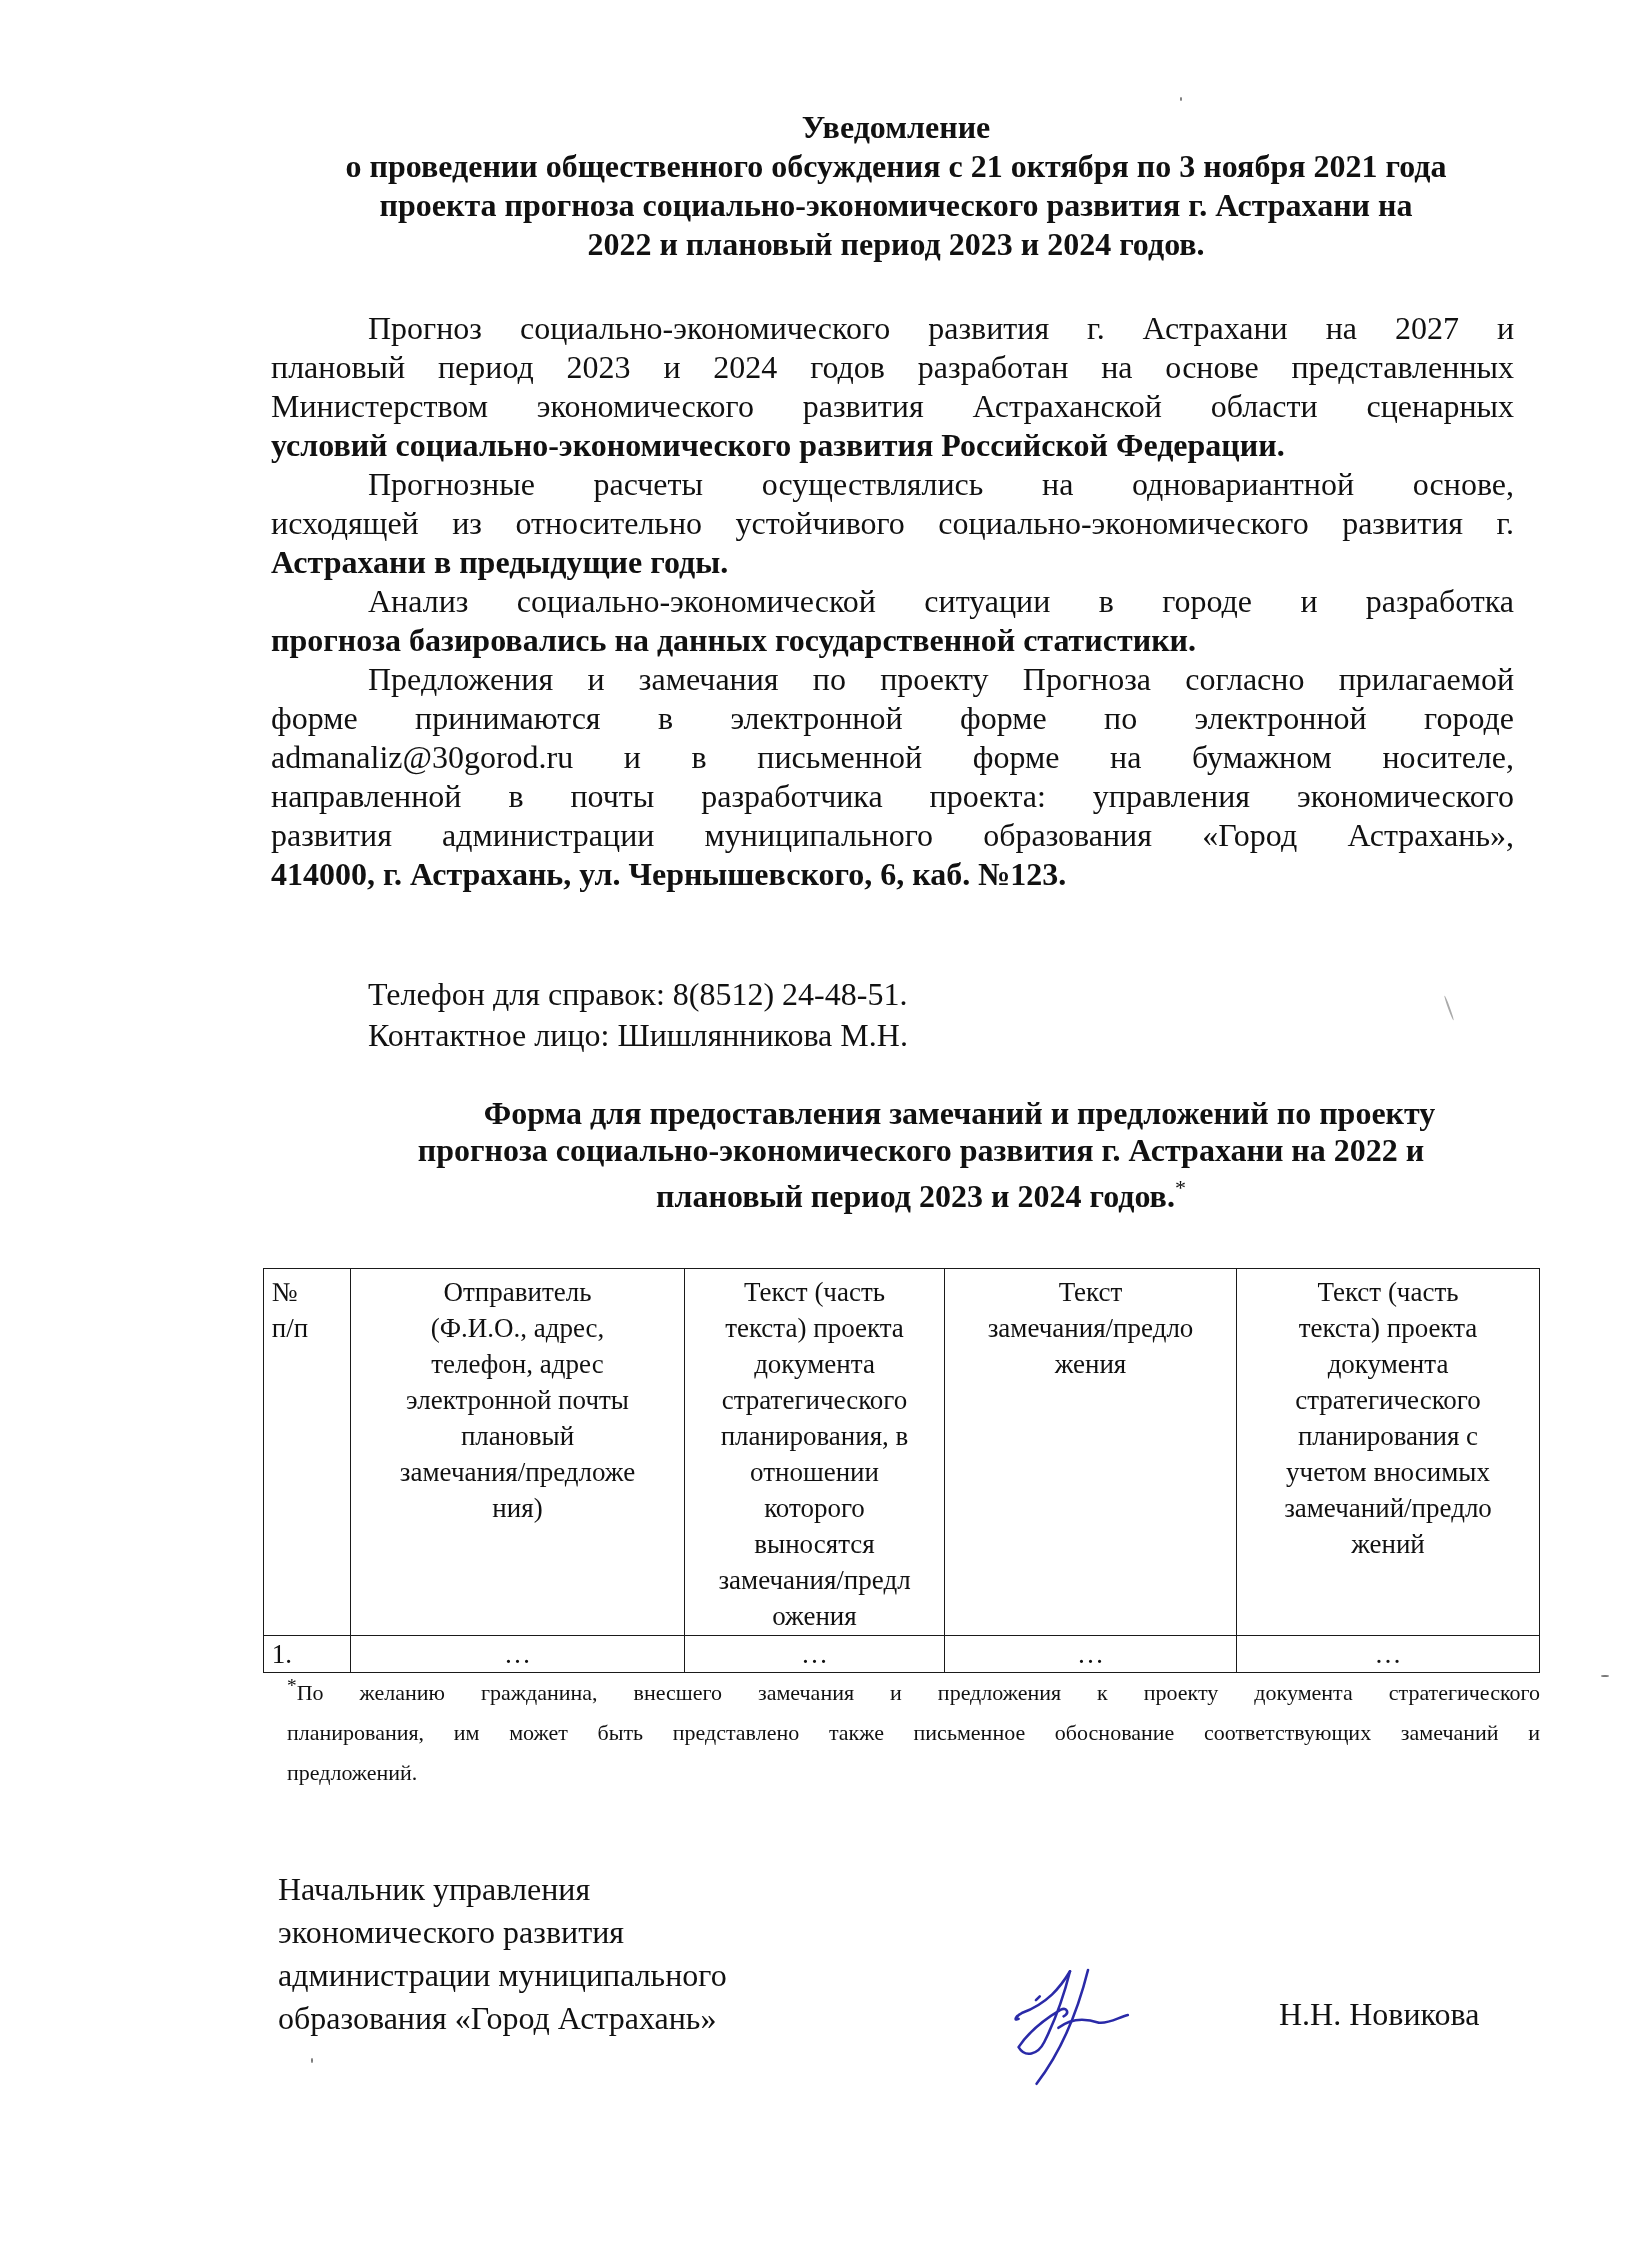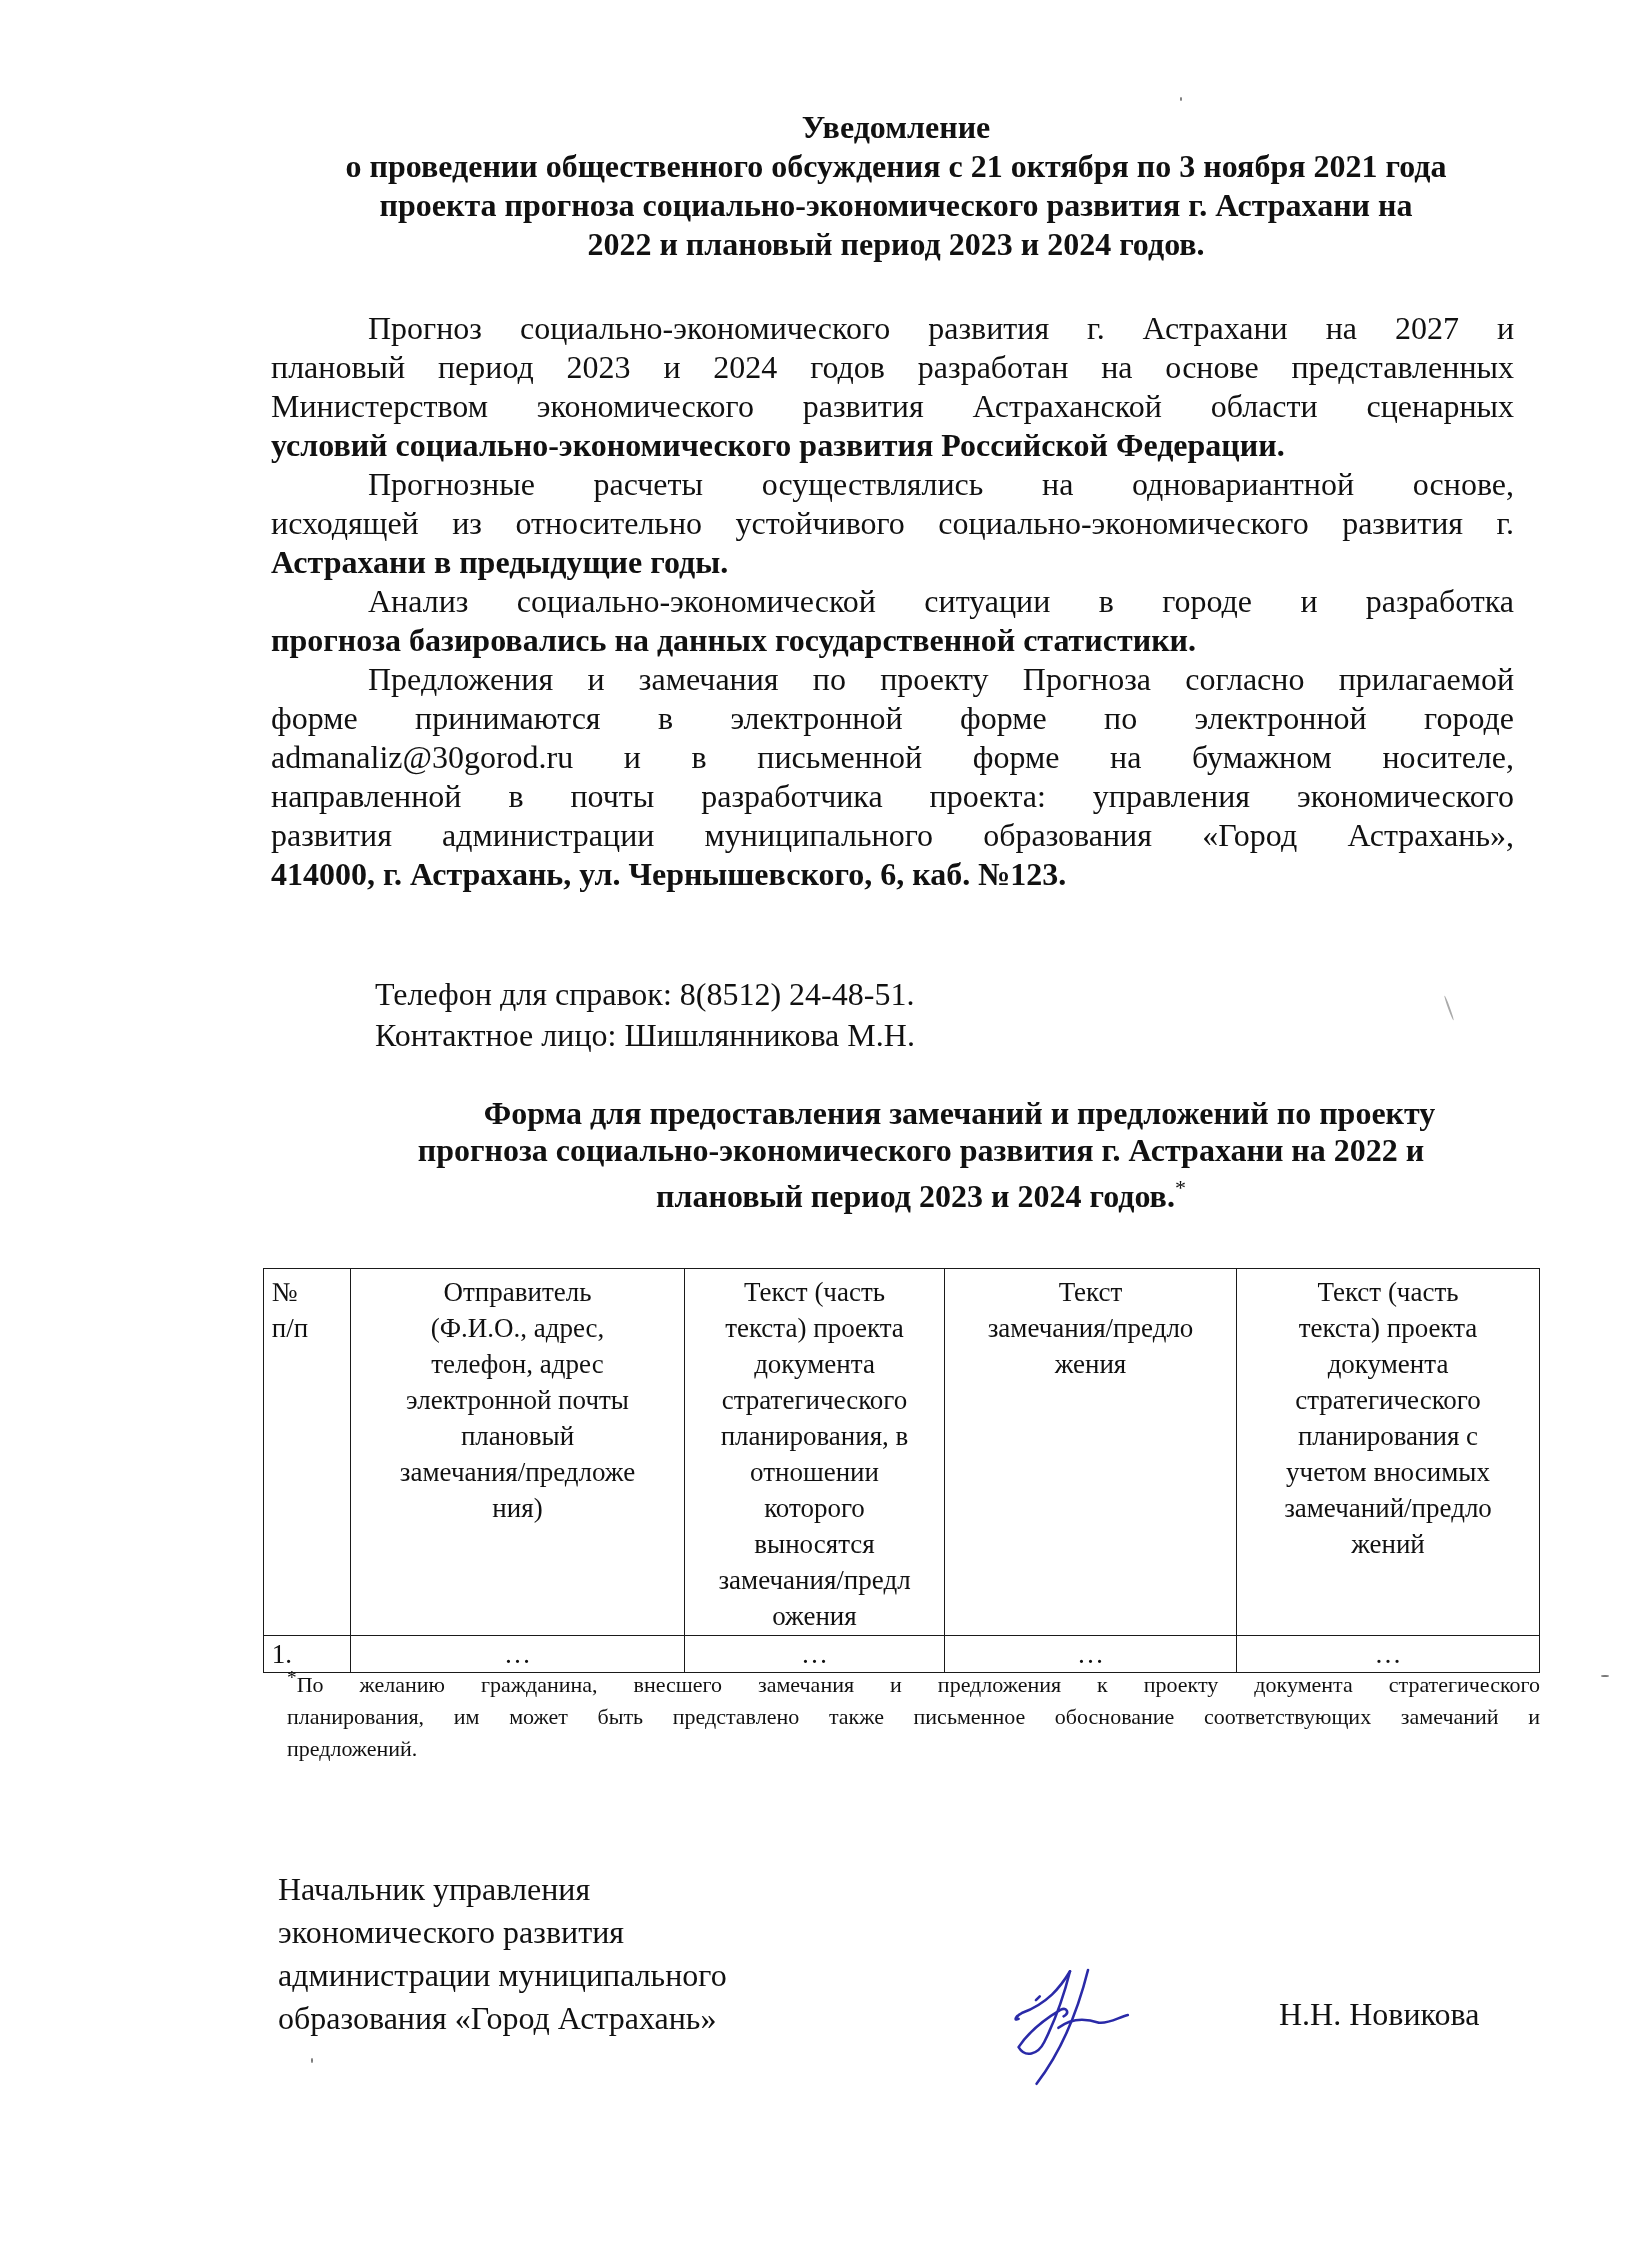--- a/index.html
+++ b/index.html
@@ -20,21 +20,21 @@
     font-size: 32px; line-height: 39px; text-align: justify;
   }
   .body-text p { margin: 0; text-indent: 97px; }
   .body-text p .ln { display: block; text-align: justify; text-align-last: justify; }
   .body-text p .ln.last { text-align-last: left; font-weight: bold; }
 
   .contacts {
     position: absolute; left: 368px; top: 974px;
     font-size: 32px; line-height: 41px;
   }
-  .contacts div { white-space: nowrap; margin-left: 7px; }
+  .contacts div { white-space: nowrap; }
 
   .form-title {
     position: absolute; left: 309px; width: 1224px; top: 1095px;
     text-align: center; font-weight: bold; font-size: 32px; line-height: 37px;
   }
   .form-title div { white-space: nowrap; }
   .form-title .l1 { padding-left: 77px; }
   .form-title sup { font-weight: normal; font-size: 22px; }
 
   table.comments {
@@ -49,21 +49,21 @@
   table.comments thead tr { height: 367px; }
   table.comments tbody tr { height: 37px; }
   table.comments tbody td { padding-top: 0; line-height: 36px; }
   .hdr-line { display: block; white-space: nowrap; }
 
   .footnote {
     position: absolute; left: 287px; width: 1253px; top: 1669px;
     font-size: 22px; line-height: 32px; text-align: justify;
   }
   .footnote .star { font-size: 19.3px; vertical-align: super; line-height: 0; }
-  .footnote .ln { display: block; text-align: justify; text-align-last: justify; }
+  .footnote .ln { display: block; text-align: justify; text-align-last: justify; margin-top: 8px; }
   .footnote .ln.last { text-align-last: left; }
 
   .signature-block {
     position: absolute; left: 278px; top: 1868px;
     font-size: 32px; line-height: 43px;
   }
   .signature-block div { white-space: nowrap; }
 
   .signature-mark { position: absolute; left: 999px; top: 1952px; width: 142px; height: 135px; }
 

